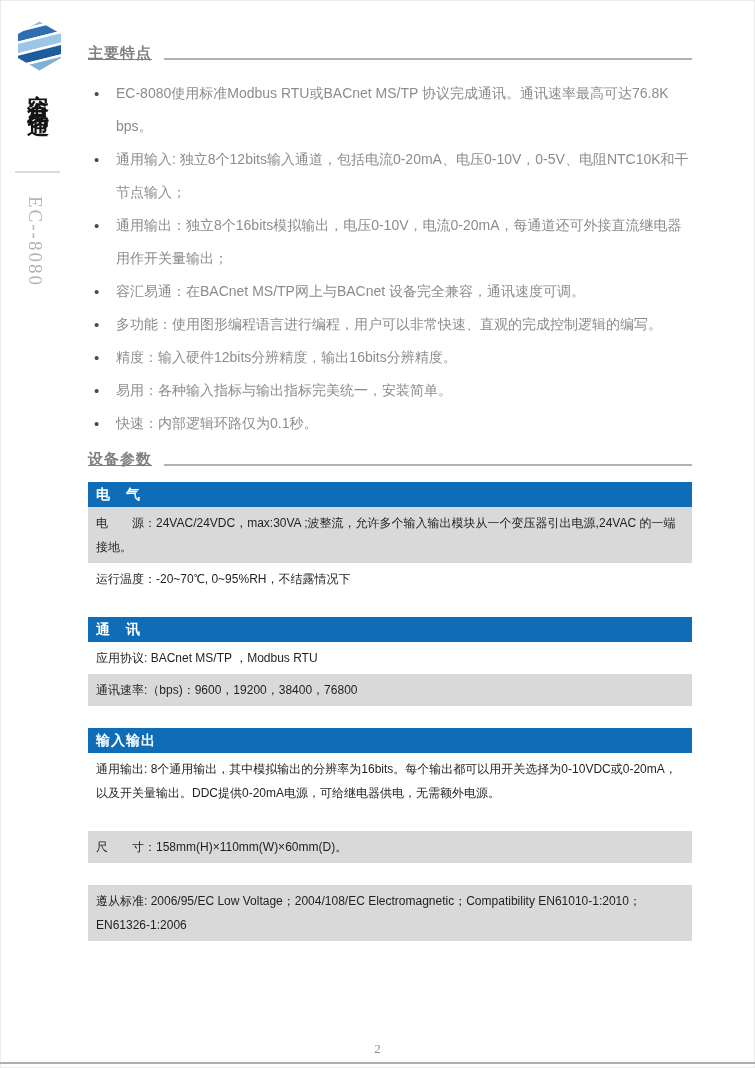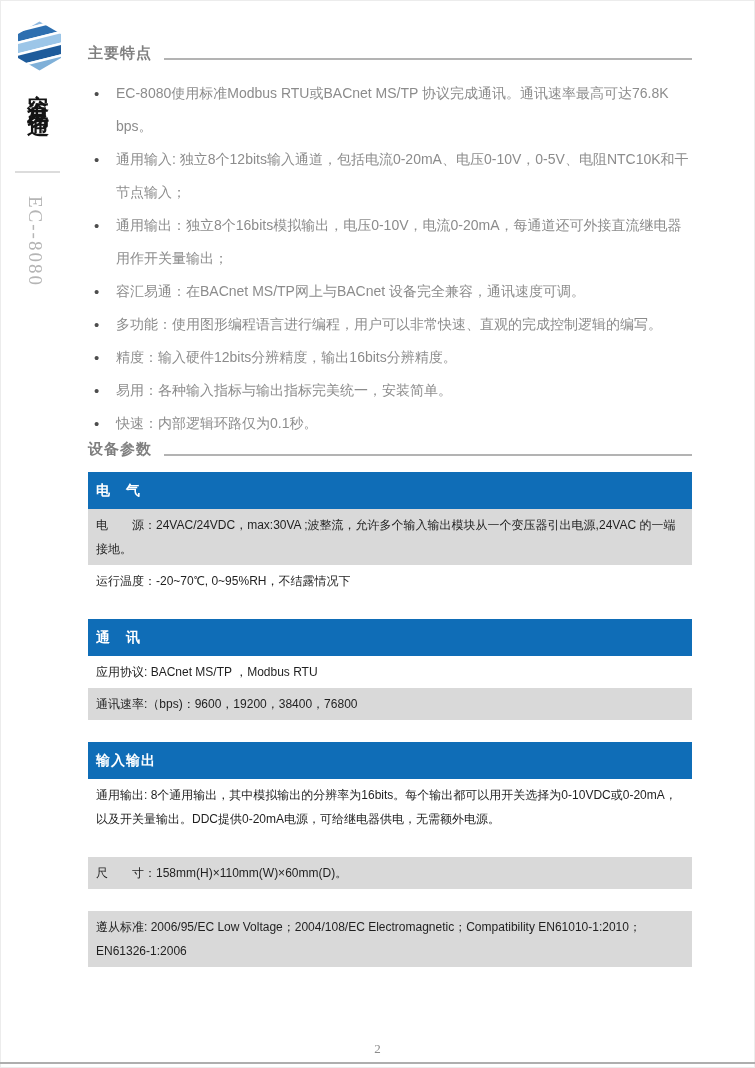--- a/index.html
+++ b/index.html
@@ -23,39 +23,39 @@
     position:absolute;left:24px;top:196px;
     writing-mode:vertical-rl;
     font-family:"Liberation Serif",serif;
     font-size:19px;letter-spacing:2px;color:#b5b5b5;
   }
 
   
   .content{position:absolute;left:88px;top:0;width:604px;}
 
   .sec-title{display:flex;align-items:flex-end;gap:12px;}
-  .sec-title .t{font-size:15px;font-weight:bold;color:#7f7f7f;letter-spacing:1px;white-space:nowrap;}
+  .sec-title .t{font-size:15px;font-weight:bold;color:#7f7f7f;letter-spacing:1px;white-space:nowrap;text-decoration:underline;}
   .sec-title .rule{flex:1;height:2px;background:#b3b3b3;margin-bottom:3px;}
   .sec-title.features-title{margin-top:44px;}
-  .sec-title.params-title{margin-top:0;}
+  .sec-title.params-title{margin-top:10px;}
 
   ul.features{list-style:none;margin:14px 0 0 0;padding:0;}
   ul.features li{
     position:relative;padding-left:28px;
     font-size:14px;line-height:33px;color:#8c8c8c;
   }
   ul.features li .dot{
     position:absolute;left:6px;top:0;color:#4d4d4d;font-size:15px;
   }
 
   .tbl{margin-top:22px;}
   .tbl.first{margin-top:13px;}
   .tbl-header{
     background:#0f6db7;color:#ffffff;font-weight:bold;
-    font-size:14px;line-height:17px;padding:10px 8px;letter-spacing:1px;
+    font-size:14px;line-height:17px;padding:4px 8px;letter-spacing:1px;
   }
   .row{font-size:12px;color:#1f1f1f;line-height:24px;padding:4px 8px;background:#ffffff;}
   .row.shaded{background:#d9d9d9;}
   .row-gap{height:22px;background:#ffffff;}
 
   
   .page-num{
     position:absolute;left:0;bottom:11px;width:100%;text-align:center;
     font-family:"Liberation Serif",serif;font-size:13px;color:#8c8c8c;
   }

